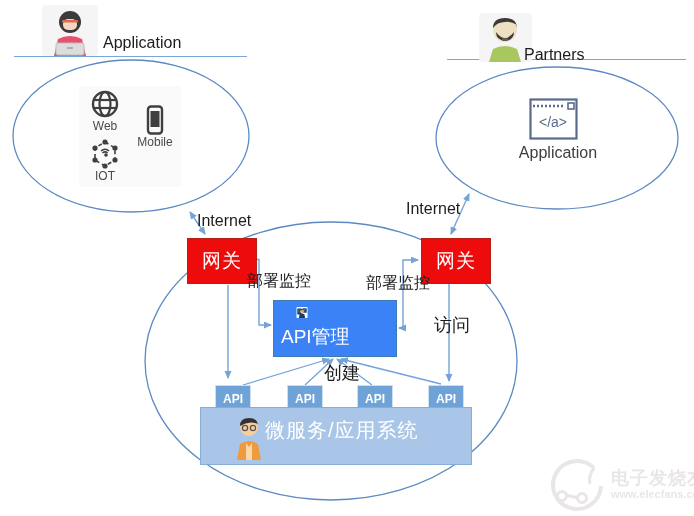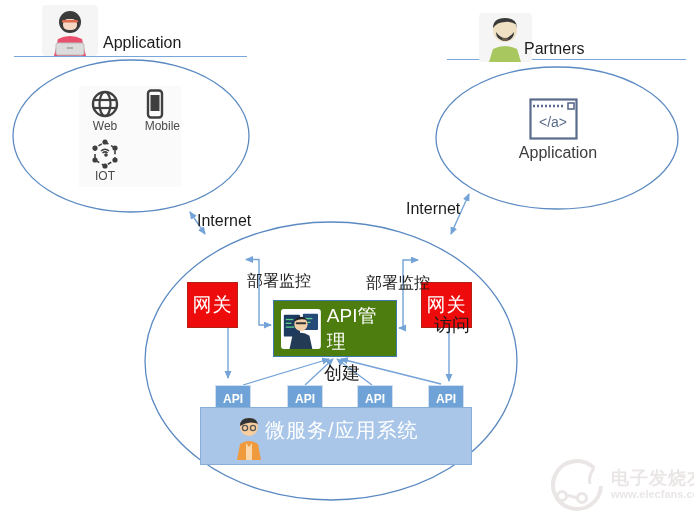--- a/index.html
+++ b/index.html
@@ -11,30 +11,29 @@
   svg.wires{position:absolute;left:0;top:0;width:694px;height:516px;}
 
   .abs{position:absolute;}
 
   
   .toplabel{font-size:16px;color:#1c1c1c;}
   .avatar{position:absolute;border-radius:4px;overflow:hidden;}
 
   
   .gateway{
-    position:absolute;width:51px;height:46px;background:#ee0b0b;border:1px solid #b52015;
+    position:absolute;width:70px;height:46px;background:#ee0b0b;border:1px solid #b52015;
     color:#fff;font-size:19px;display:flex;align-items:center;justify-content:center;
     letter-spacing:1px;
-    margin-top:44px;
   }
 
   
   .api-mgmt{
-    position:absolute;left:273px;top:300px;width:124px;height:57px;background:#4d7c0f;
-    border:1px solid #3e7cb0;color:#fff;display:flex;align-items:center;gap:6px;padding:6px 4px 6px 7px;
+    position:absolute;left:273px;top:300px;width:124px;height:57px;background:#3b82f6;
+    border:1px solid #3e7cb0;color:#fff;display:flex;align-items:flex-start;gap:6px;padding:6px 4px 6px 7px;flex-direction:column;
   }
   .api-mgmt .txt{font-size:19px;}
 
   
   .api-box{
     position:absolute;width:36px;height:28px;top:385px;background:#6fa3d8;border:1px solid #cfdff0;
     color:#fff;font-size:12px;font-weight:bold;display:flex;align-items:center;justify-content:center;
   }
 
   
@@ -116,35 +115,35 @@
 
   <div class="avatar" style="left:479px;top:13px;width:53px;height:49px;background:#f5f5f5;">
     <svg width="53" height="49" viewBox="0 0 53 49">
       <circle cx="26" cy="17" r="12" fill="#efe0c4"></circle>
       <path d="M14,15 Q14,5 26,5 Q38,5 38,15 L38,12 Q32,8 26,9 Q18,9 14,15 Z" fill="#3a3a3a"></path>
       <path d="M17,19 Q26,31 35,19 Q35,27 26,28 Q17,27 17,19 Z" fill="#3a3a3a"></path>
       <rect x="23" y="25" width="6" height="3" rx="1.5" fill="#6b5b4a"></rect>
       <path d="M10,49 L14,36 Q26,30 38,36 L42,49 Z" fill="#a9c75f"></path>
     </svg>
   </div>
-  <div class="abs toplabel" style="left:524px;top:40px;">Partners</div>
+  <div class="abs toplabel" style="left:524px;top:46px;">Partners</div>
 
   <div class="icon-tile">
 
     <div class="icon-cell" style="left:1px;top:3px;">
       <svg width="30" height="30" viewBox="0 0 30 30">
         <circle cx="15" cy="15" r="12" fill="none" stroke="#3f3f3f" stroke-width="2.4"></circle>
         <ellipse cx="15" cy="15" rx="5.5" ry="12" fill="none" stroke="#3f3f3f" stroke-width="2.2"></ellipse>
         <line x1="3.5" y1="11" x2="26.5" y2="11" stroke="#3f3f3f" stroke-width="2.2"></line>
         <line x1="3.5" y1="19" x2="26.5" y2="19" stroke="#3f3f3f" stroke-width="2.2"></line>
       </svg>
       <span>Web</span>
     </div>
 
-    <div class="icon-cell" style="left:51px;top:3px;text-align:right;">
+    <div class="icon-cell" style="left:51px;top:19px;">
       <svg width="30" height="30" viewBox="0 0 30 30">
         <rect x="8" y="1.5" width="14" height="27" rx="3" fill="none" stroke="#3f3f3f" stroke-width="2.4"></rect>
         <rect x="10.5" y="6" width="9" height="16" fill="#3f3f3f"></rect>
       </svg>
       <span>Mobile</span>
     </div>
 
     <div class="icon-cell" style="left:1px;top:53px;">
       <svg width="30" height="30" viewBox="0 0 30 30">
         <g stroke="#3f3f3f" stroke-width="1.6" fill="none">

